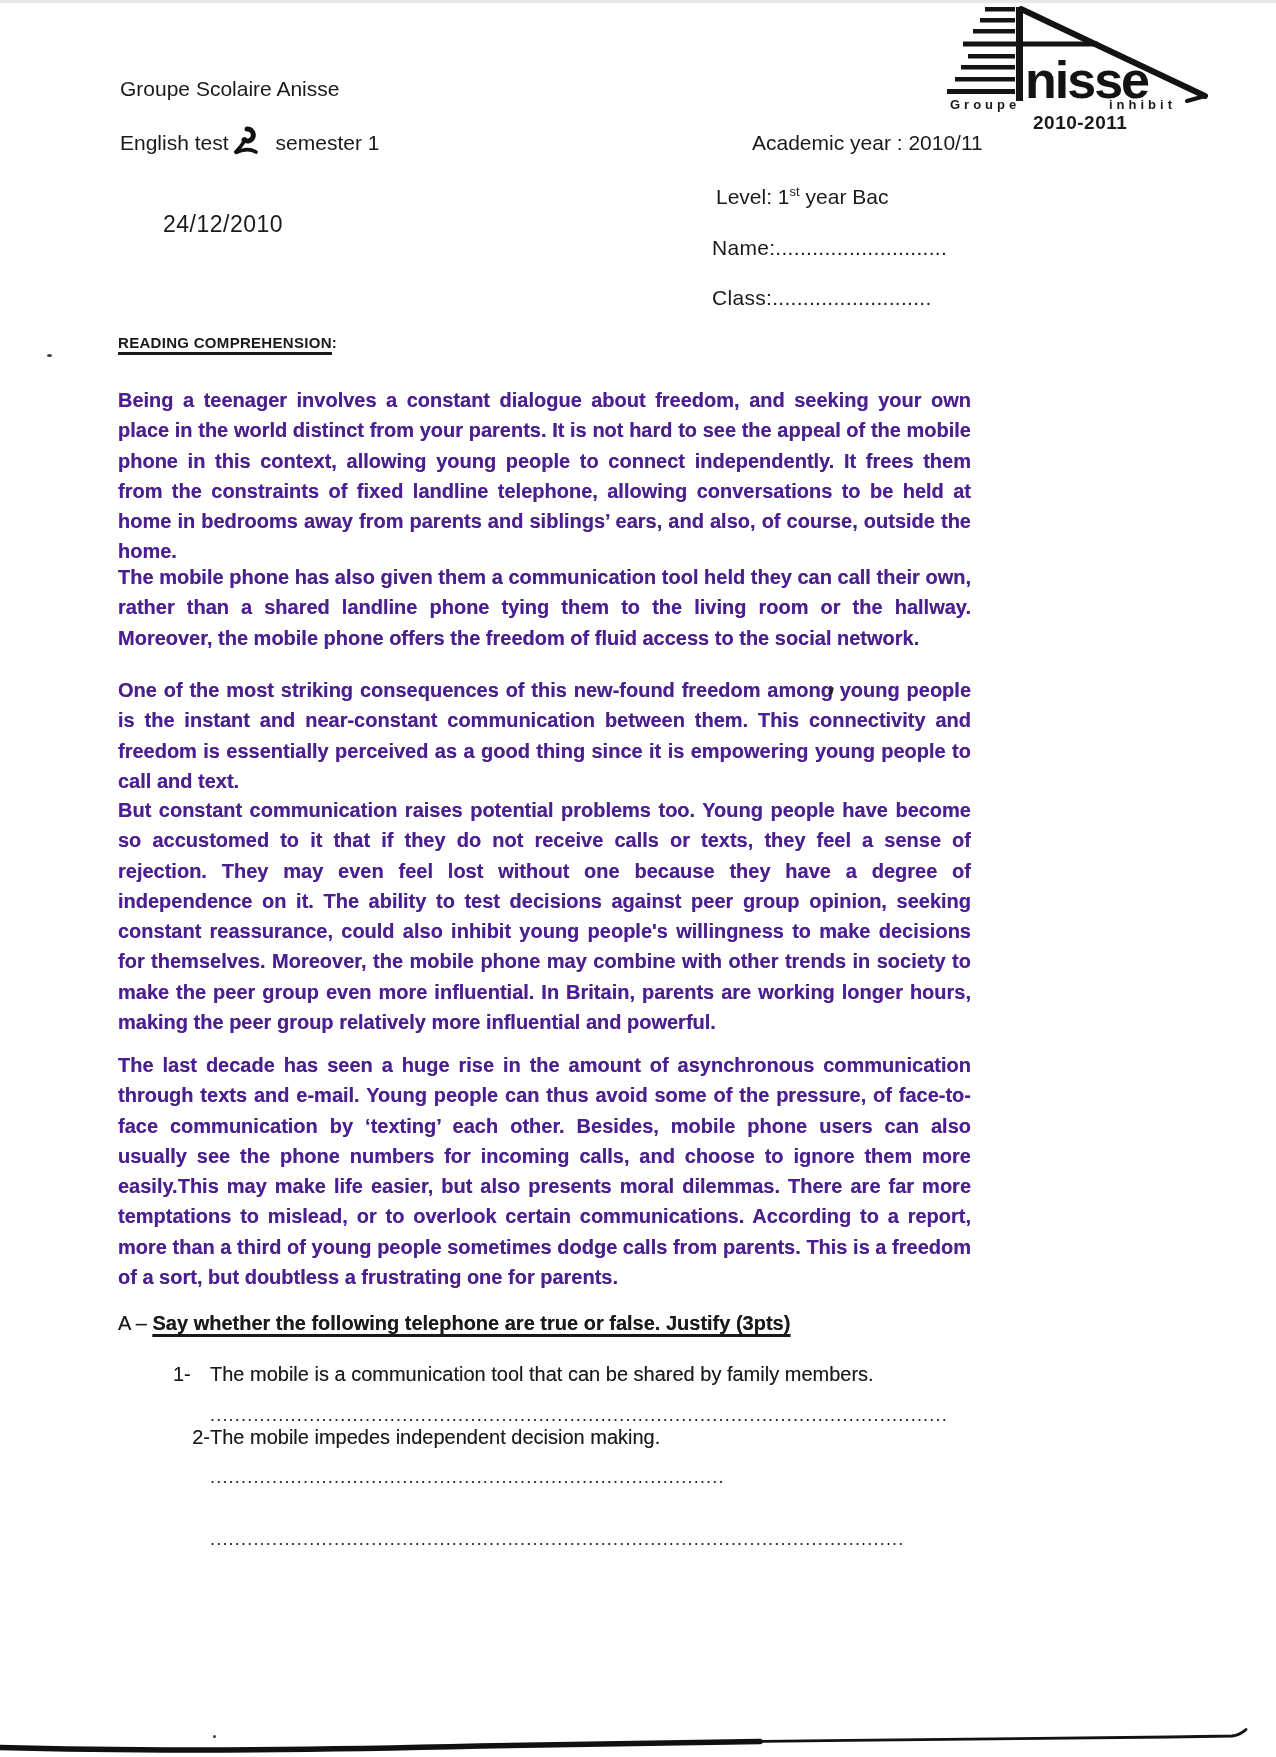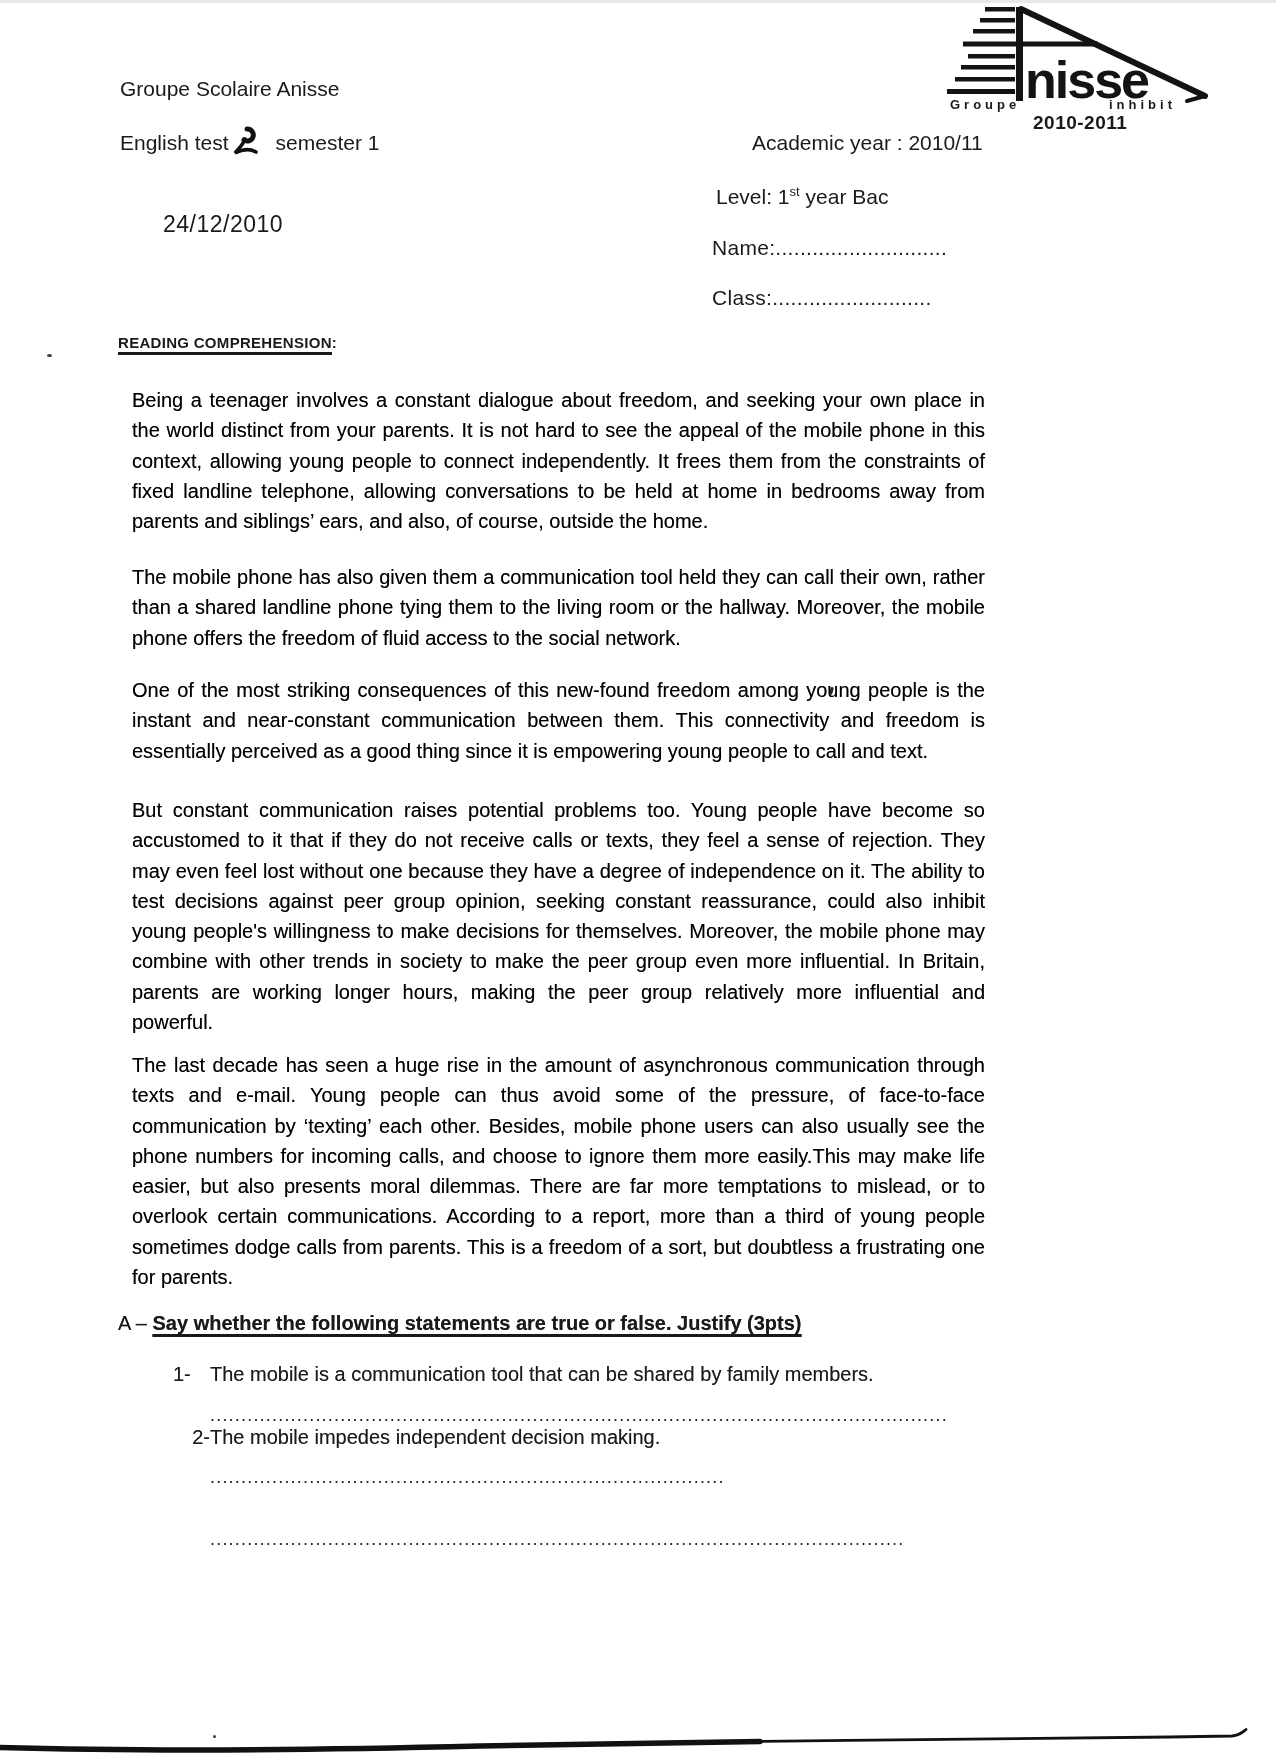--- a/index.html
+++ b/index.html
@@ -21,22 +21,22 @@
   .name-line{left:712px;top:233px;font-size:21px;letter-spacing:.3px;}
   .class-line{left:712px;top:283px;font-size:21px;letter-spacing:.3px;}
   
   .logo{left:835px;top:2px;width:380px;height:135px;}
   .logo-sub{position:absolute;left:115px;top:92px;width:226px;display:flex;justify-content:space-between;
     font-size:13px;font-weight:bold;letter-spacing:4px;white-space:nowrap;}
   .logo-years{position:absolute;left:198px;top:107px;font-size:19px;font-weight:600;letter-spacing:.5px;}
   
   .rc-title{left:118px;top:331px;font-size:15px;font-weight:bold;letter-spacing:.3px;}
   .rc-title .u{border-bottom:3px solid #1a1a1a;padding-bottom:1px;}
-  .para{left:132px;width:853px;font-size:20px;line-height:30.3px;text-align:justify;
-    color:#000000;text-shadow:0 0 .5px rgba(0,0,0,.5);}
+  .para{left:118px;width:853px;font-size:20px;line-height:30.3px;text-align:justify;
+    color:#4c1d95;text-shadow:0 0 .5px rgba(0,0,0,.5);font-weight:bold;}
   .p1{top:382px;} .p2{top:559px;} .p3{top:672px;} .p4{top:792px;} .p5{top:1047px;}
   .secA{left:118px;top:1309px;font-size:20px;white-space:nowrap;text-shadow:0 0 .5px rgba(0,0,0,.6);}
   .secA .bu{font-weight:bold;text-decoration:underline;text-decoration-thickness:2.5px;text-underline-offset:4px;}
   .q{left:173px;font-size:20px;white-space:nowrap;text-shadow:0 0 .4px rgba(0,0,0,.45);}
   .q .qnum{display:inline-block;min-width:37px;}
   .q1{top:1360px;} .q2{top:1423px;text-align:right;} .q3{top:1486px;}
   .dotsline{left:210px;height:22px;overflow:hidden;white-space:nowrap;font-size:18px;
     letter-spacing:1.2px;color:#222;}
   .d1{top:1402px;width:738px;} .d2{top:1464px;width:513px;} .d3{top:1526px;width:693px;}
   
@@ -93,21 +93,21 @@
   </div>
 
   <div class="abs rc-title"><span class="u">READING COMPREHENSION</span><span>:</span></div>
 
   <div class="abs para p1">Being a teenager involves a constant dialogue about freedom, and seeking your own place in the world distinct from your parents. It is not hard to see the appeal of the mobile phone in this context, allowing young people to connect independently. It frees them from the constraints of fixed landline telephone, allowing conversations to be held at home in bedrooms away from parents and siblings’ ears, and also, of course, outside the home.</div>
   <div class="abs para p2">The mobile phone has also given them a communication tool held they can call their own, rather than a shared landline phone tying them to the living room or the hallway. Moreover, the mobile phone offers the freedom of fluid access to the social network.</div>
   <div class="abs para p3">One of the most striking consequences of this new-found freedom among young people is the instant and near-constant communication between them. This connectivity and freedom is essentially perceived as a good thing since it is empowering young people to call and text.</div>
   <div class="abs para p4">But constant communication raises potential problems too. Young people have become so accustomed to it that if they do not receive calls or texts, they feel a sense of rejection. They may even feel lost without one because they have a degree of independence on it. The ability to test decisions against peer group opinion, seeking constant reassurance, could also inhibit young people's willingness to make decisions for themselves. Moreover, the mobile phone may combine with other trends in society to make the peer group even more influential. In Britain, parents are working longer hours, making the peer group relatively more influential and powerful.</div>
   <div class="abs para p5">The last decade has seen a huge rise in the amount of asynchronous communication through texts and e-mail. Young people can thus avoid some of the pressure, of face-to-face communication by ‘texting’ each other. Besides, mobile phone users can also usually see the phone numbers for incoming calls, and choose to ignore them more easily.This may make life easier, but also presents moral dilemmas. There are far more temptations to mislead, or to overlook certain communications. According to a report, more than a third of young people sometimes dodge calls from parents. This is a freedom of a sort, but doubtless a frustrating one for parents.</div>
 
-  <div class="abs secA"><span>A – </span><span class="bu">Say whether the following statements are true or false. Justify (3pts)</span></div>
+  <div class="abs secA"><span>A – </span><span class="bu">Say whether the following telephone are true or false. Justify (3pts)</span></div>
 
   <div class="abs q q1"><span class="qnum">1-</span><span>The mobile is a communication tool that can be shared by family members.</span></div>
   <div class="abs dotsline d1">..........................................................................................................................................................................</div>
 
   <div class="abs q q2"><span class="qnum">2-</span><span>The mobile impedes independent decision making.</span></div>
   <div class="abs dotsline d2">..........................................................................................................................................................................</div>
 
   <div class="abs dotsline d3">..........................................................................................................................................................................</div>
 
   <div class="abs speck speck-a"></div>

